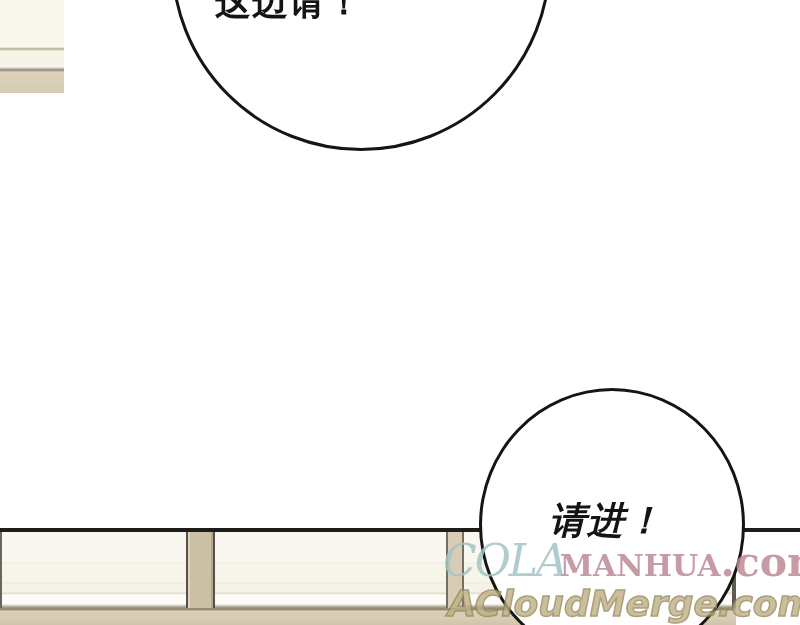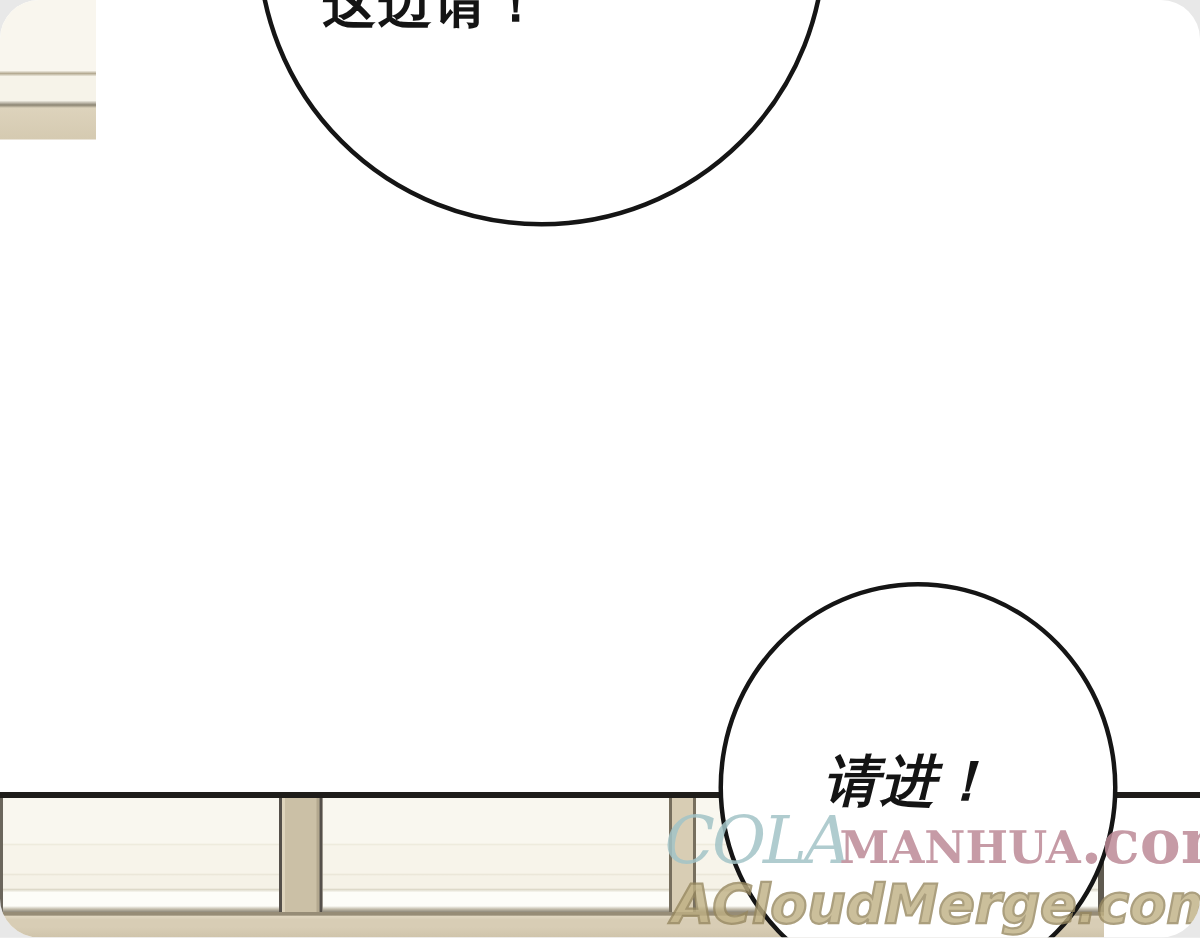--- a/index.html
+++ b/index.html
@@ -1,20 +1,19 @@
 <!DOCTYPE html>
 <html style="--background: #ffffff; --line-color: #1f1d1a; --pane-color: #f8f5ec; --pane-bright: #fdfdf8; --frame-color: #cbc0a6; --sill-color: #d8cdb5; --wm-primary-script-color: #a3c4c7; --wm-primary-serif-color: #bd8a97; --wm-secondary-color: #bfb083; --wm-secondary-stroke: #97885f;"><head>
 <meta charset="utf-8">
 <style>
   html,body{margin:0;padding:0;background:#e8e8e8;}
   .page{
     position:relative;width:800px;height:625px;overflow:hidden;
     background:var(--background,#ffffff);
     font-family:"Liberation Sans","DejaVu Sans",sans-serif;
-    border-radius:26px;
   }
   
   .wall-line{position:absolute;left:0;top:528px;width:800px;height:4px;background:var(--line-color,#1f1d1a);}
   .glass{
     position:absolute;top:532px;height:76px;
     background:linear-gradient(180deg,
       #f9f7ef 0px,#f9f7ef 30px,
       #eeebdd 31px,#f7f4ea 32px,
       #f7f4ea 50px,#ebe7d9 51px,
       #f5f2e7 52px,#f5f2e7 60px,

